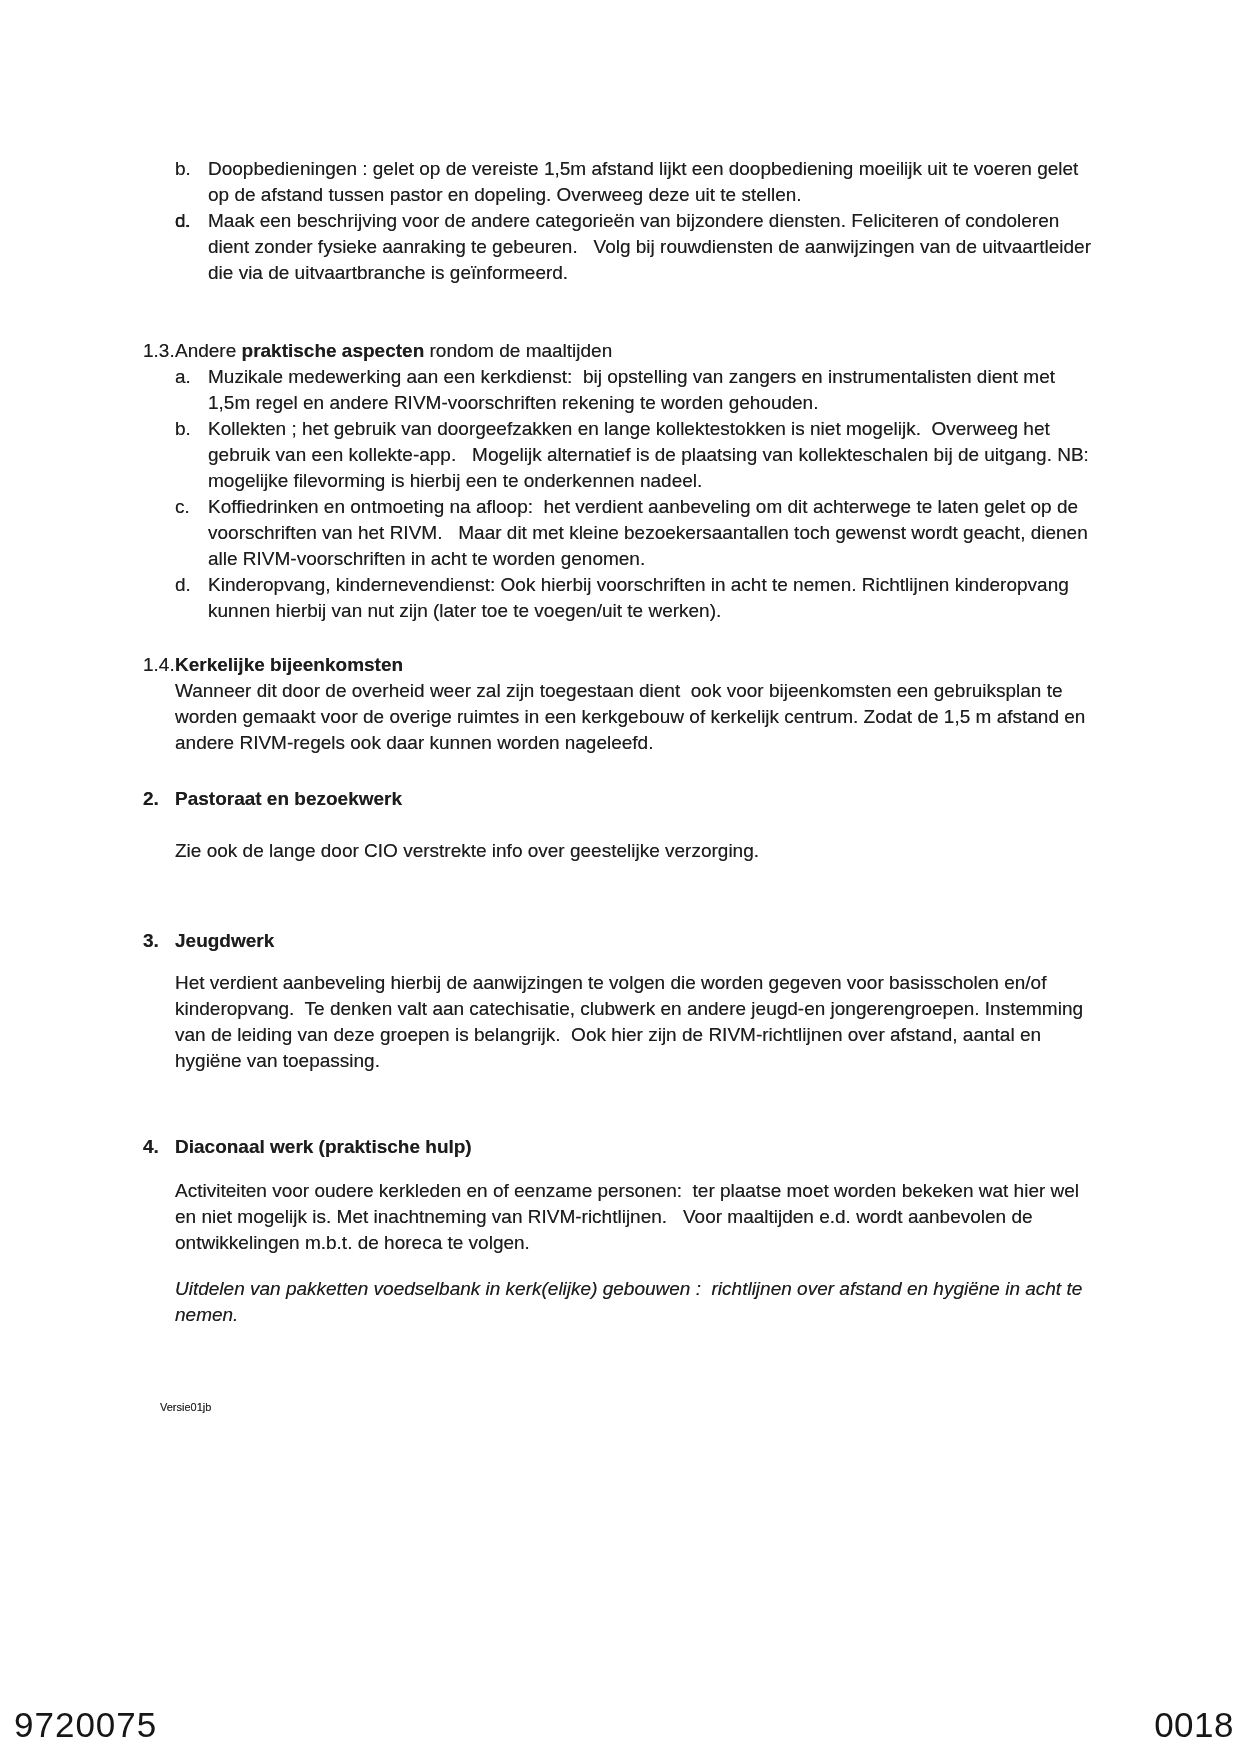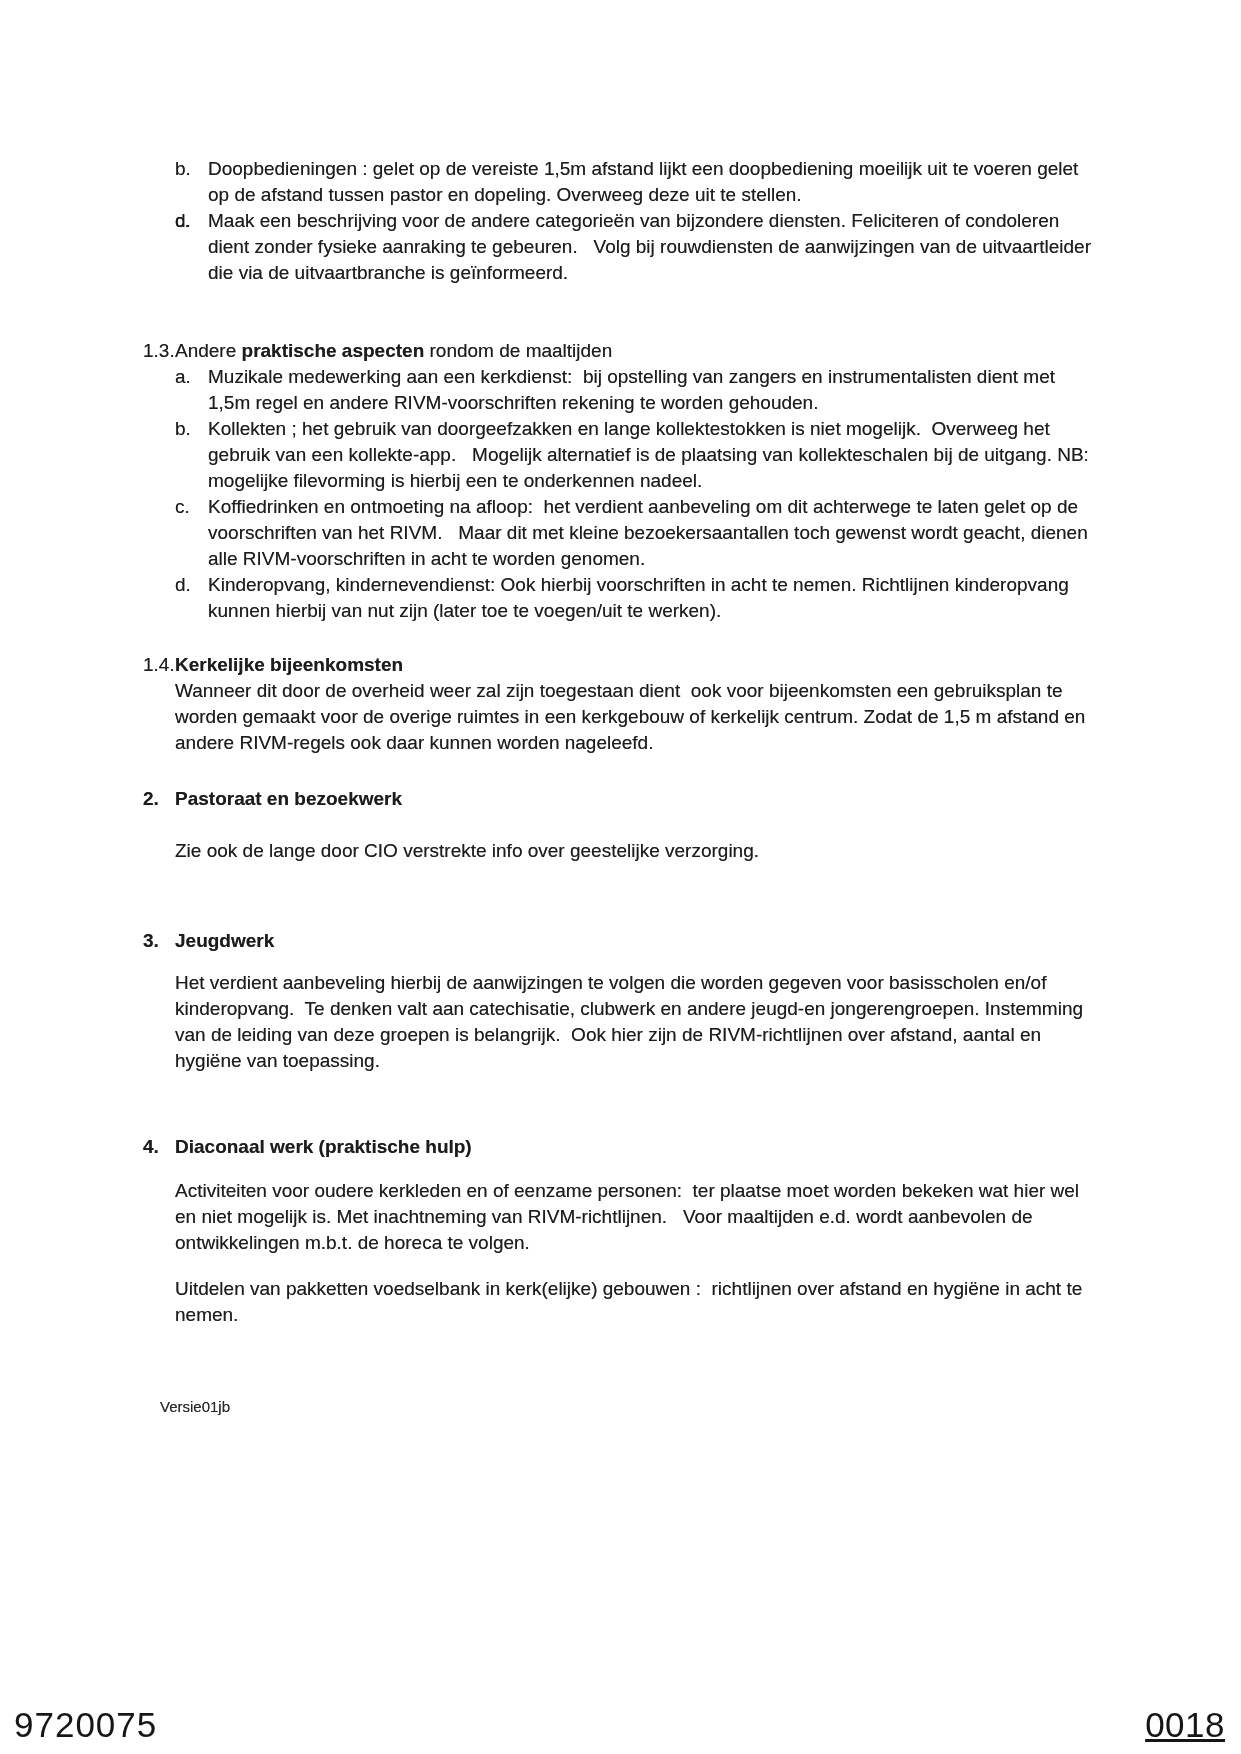--- a/index.html
+++ b/index.html
@@ -53,40 +53,40 @@
   .para { margin-left: 32px; }
 
   .mt-1_3   { margin-top: 52px; }
   .mt-1_4   { margin-top: 28px; }
   .mt-sec2  { margin-top: 30px; }
   .mt-para  { margin-top: 16px; }
   .mt-line  { margin-top: 26px; }
   .mt-sec3  { margin-top: 64px; }
   .mt-sec4  { margin-top: 60px; }
   .mt-p4    { margin-top: 18px; }
-  .mt-p4b   { margin-top: 20px; }
+  .mt-p4b   { margin-top: 20px; font-style: italic; }
 
   .version {
     margin-top: 70px;
     margin-left: 17px;
-    font-size: 15px;
+    font-size: 11px;
     line-height: 18px;
     color: #2a2a2a;
   }
   .footer-num {
     position: absolute;
     bottom: 14px;
     font-size: 35px;
     line-height: 30px;
     color: #161616;
     letter-spacing: 1px;
     text-shadow: none;
   }
   .footer-num.left  { left: 14px; }
-  .footer-num.right { right: 16px; letter-spacing: 0.5px; text-decoration: underline; }
+  .footer-num.right { right: 7px; letter-spacing: 0.5px; }
 
   
   .faded { color: #343434; text-shadow: 0 0 0.9px rgba(60,60,60,0.8); }
 </style>
 </head>
 <body>
 
 <div class="page">
   <div class="content">
 

